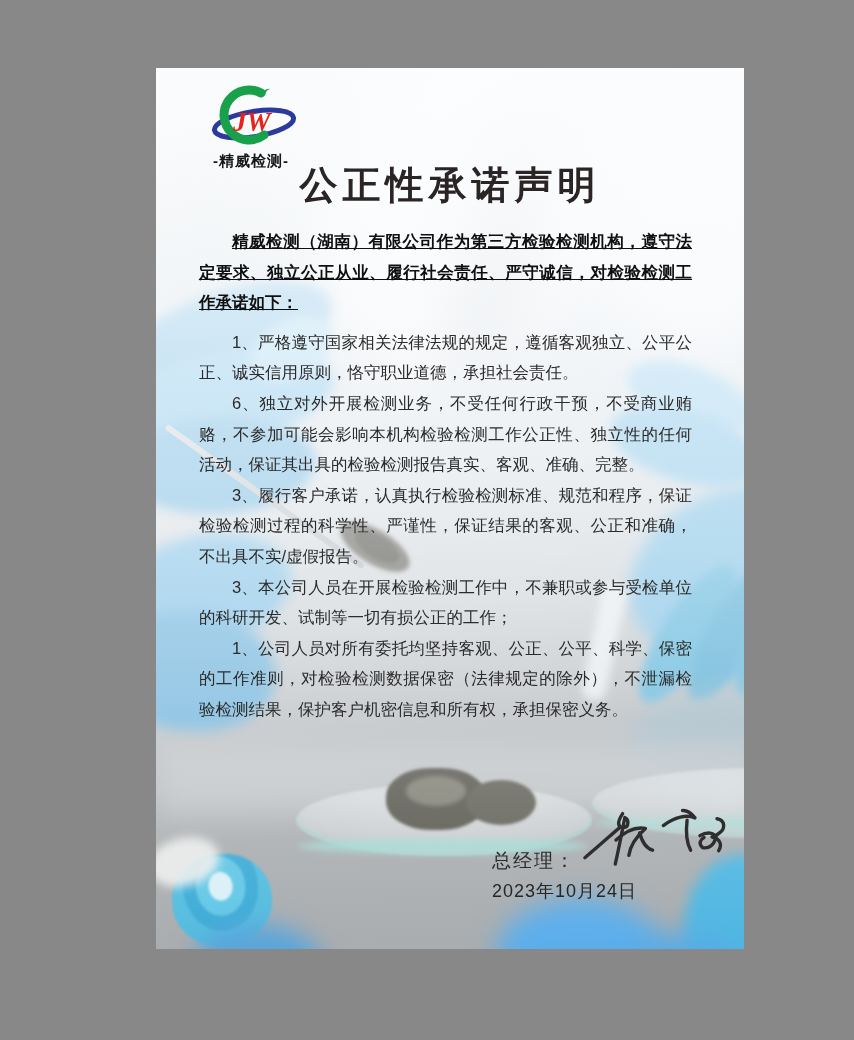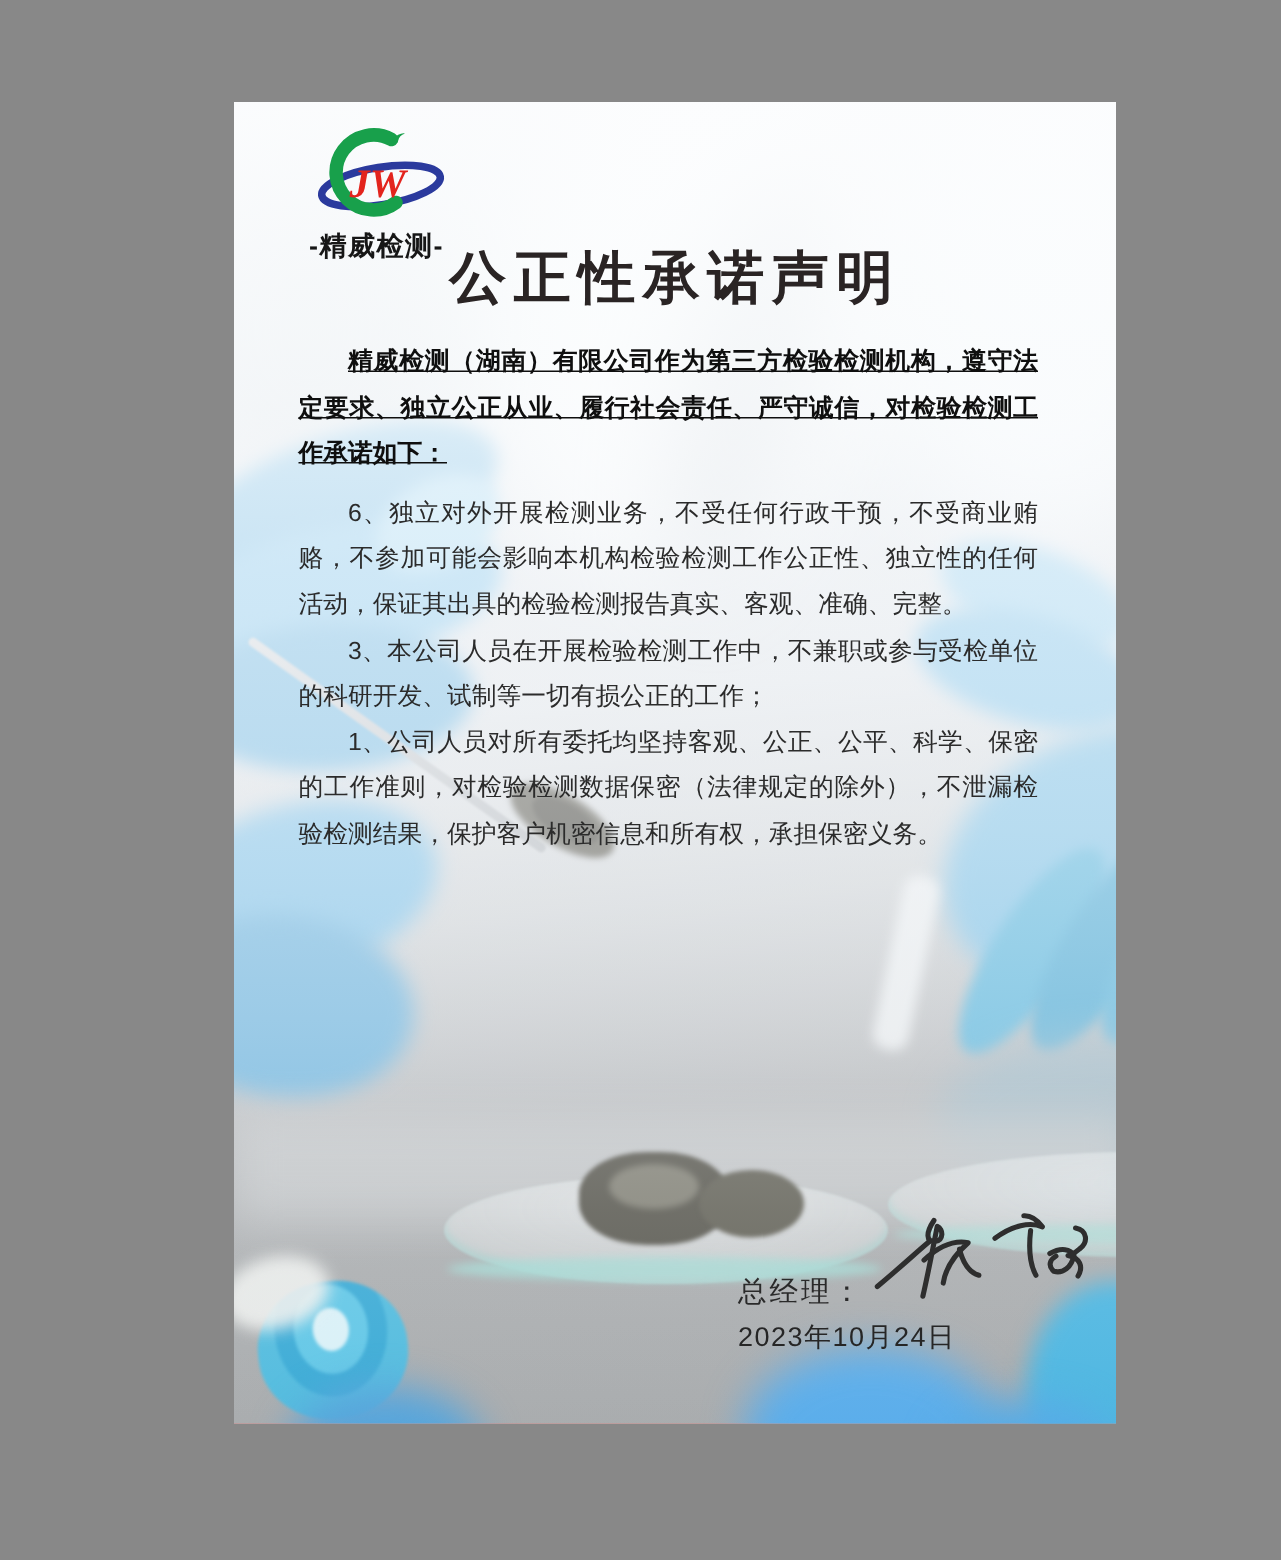--- a/index.html
+++ b/index.html
@@ -66,21 +66,21 @@
       rgba(250,252,253,.80) 18%,
       rgba(248,250,252,.62) 35%,
       rgba(246,248,250,.50) 55%,
       rgba(244,246,248,.36) 70%,
       rgba(240,242,244,.20) 84%,
       rgba(238,240,242,.08) 100%);}
   
   .content{position:absolute;inset:0;z-index:3;}
   .logo-block{position:absolute;left:30px;top:16px;width:130px;text-align:center;}
   .logo-svg{display:block;margin:0 auto;}
-  .brand{font-size:18px;font-weight:900;color:#161616;letter-spacing:1px;margin-top:2px;
+  .brand{font-size:15px;font-weight:900;color:#161616;letter-spacing:1px;margin-top:2px;
     font-family:"Liberation Sans","DejaVu Sans",sans-serif;}
   .doc-title{position:absolute;left:0;right:0;top:92px;text-align:center;
     font-family:"Liberation Serif","DejaVu Serif",serif;
     font-size:38px;font-weight:700;color:#2a2424;letter-spacing:5px;}
   .body-text{position:absolute;left:43px;right:52px;top:158px;
     font-size:16.5px;line-height:30.6px;color:#2b2b2b;text-align:justify;}
   .body-text p{margin:0;text-indent:2em;}
   .body-text p.intro{font-weight:700;color:#0f0f0f;margin-bottom:9px;text-decoration:underline;}
   .sig-row{position:absolute;left:336px;top:736px;display:flex;align-items:flex-end;}
   .sig-label{font-size:19px;color:#2a2a2a;letter-spacing:2px;white-space:nowrap;padding-top:6px;}
@@ -140,21 +140,23 @@
         <path d="M70,9 q6,-5 9,-4 q-4,1 -5,6 z" fill="#18A04B"></path>
         <text x="42" y="47" font-family="Liberation Serif, DejaVu Serif, serif" font-style="italic" font-weight="bold" font-size="27" fill="#E3241D">JW</text>
       </svg>
       <div class="brand">-精威检测-</div>
     </div>
 
     <div class="doc-title">公正性承诺声明</div>
 
     <div class="body-text">
       <p class="intro">精威检测（湖南）有限公司作为第三方检验检测机构，遵守法定要求、独立公正从业、履行社会责任、严守诚信，对检验检测工作承诺如下：</p>
+      <p>1、严格遵守国家相关法律法规的规定，遵循客观独立、公平公正、诚实信用原则，恪守职业道德，承担社会责任。</p>
       <p>6、独立对外开展检测业务，不受任何行政干预，不受商业贿赂，不参加可能会影响本机构检验检测工作公正性、独立性的任何活动，保证其出具的检验检测报告真实、客观、准确、完整。</p>
+      <p>3、履行客户承诺，认真执行检验检测标准、规范和程序，保证检验检测过程的科学性、严谨性，保证结果的客观、公正和准确，不出具不实/虚假报告。</p>
       <p>3、本公司人员在开展检验检测工作中，不兼职或参与受检单位的科研开发、试制等一切有损公正的工作；</p>
       <p>1、公司人员对所有委托均坚持客观、公正、公平、科学、保密的工作准则，对检验检测数据保密（法律规定的除外），不泄漏检验检测结果，保护客户机密信息和所有权，承担保密义务。</p>
     </div>
 
     <div class="sig-row">
       <span class="sig-label">总经理：</span>
       <svg class="sig-svg" width="150" height="70" viewBox="0 0 150 70">
         <g fill="none" stroke="#2e2e2e" stroke-width="3.4" stroke-linecap="round" stroke-linejoin="round">
           <path d="M4,50 C20,38 32,28 40,22"></path>
           <path d="M44,8 C38,16 38,22 44,22 C50,22 50,14 46,12 C42,28 38,44 34,58"></path>

